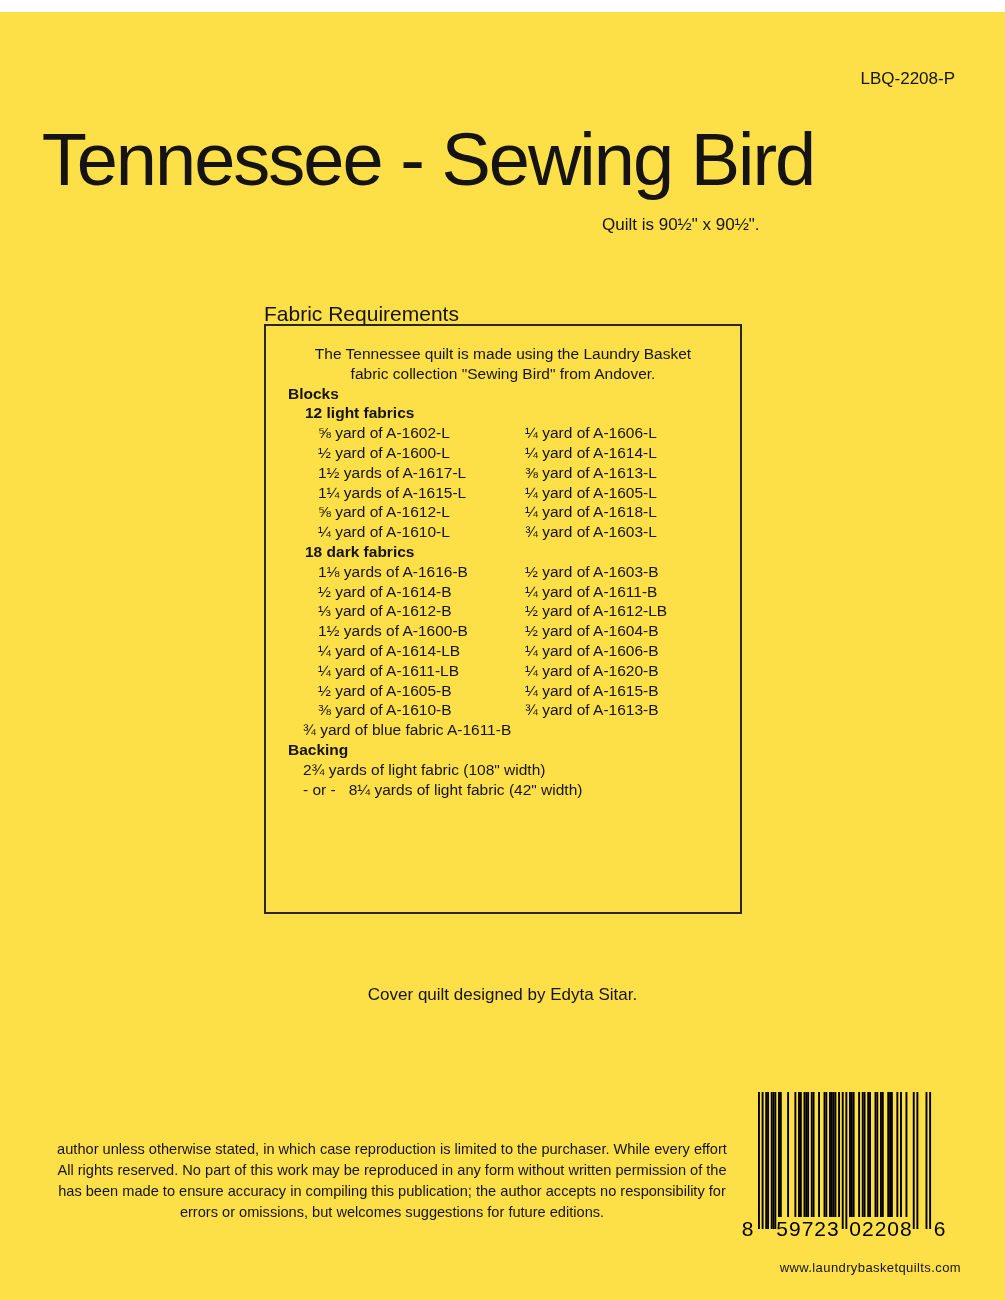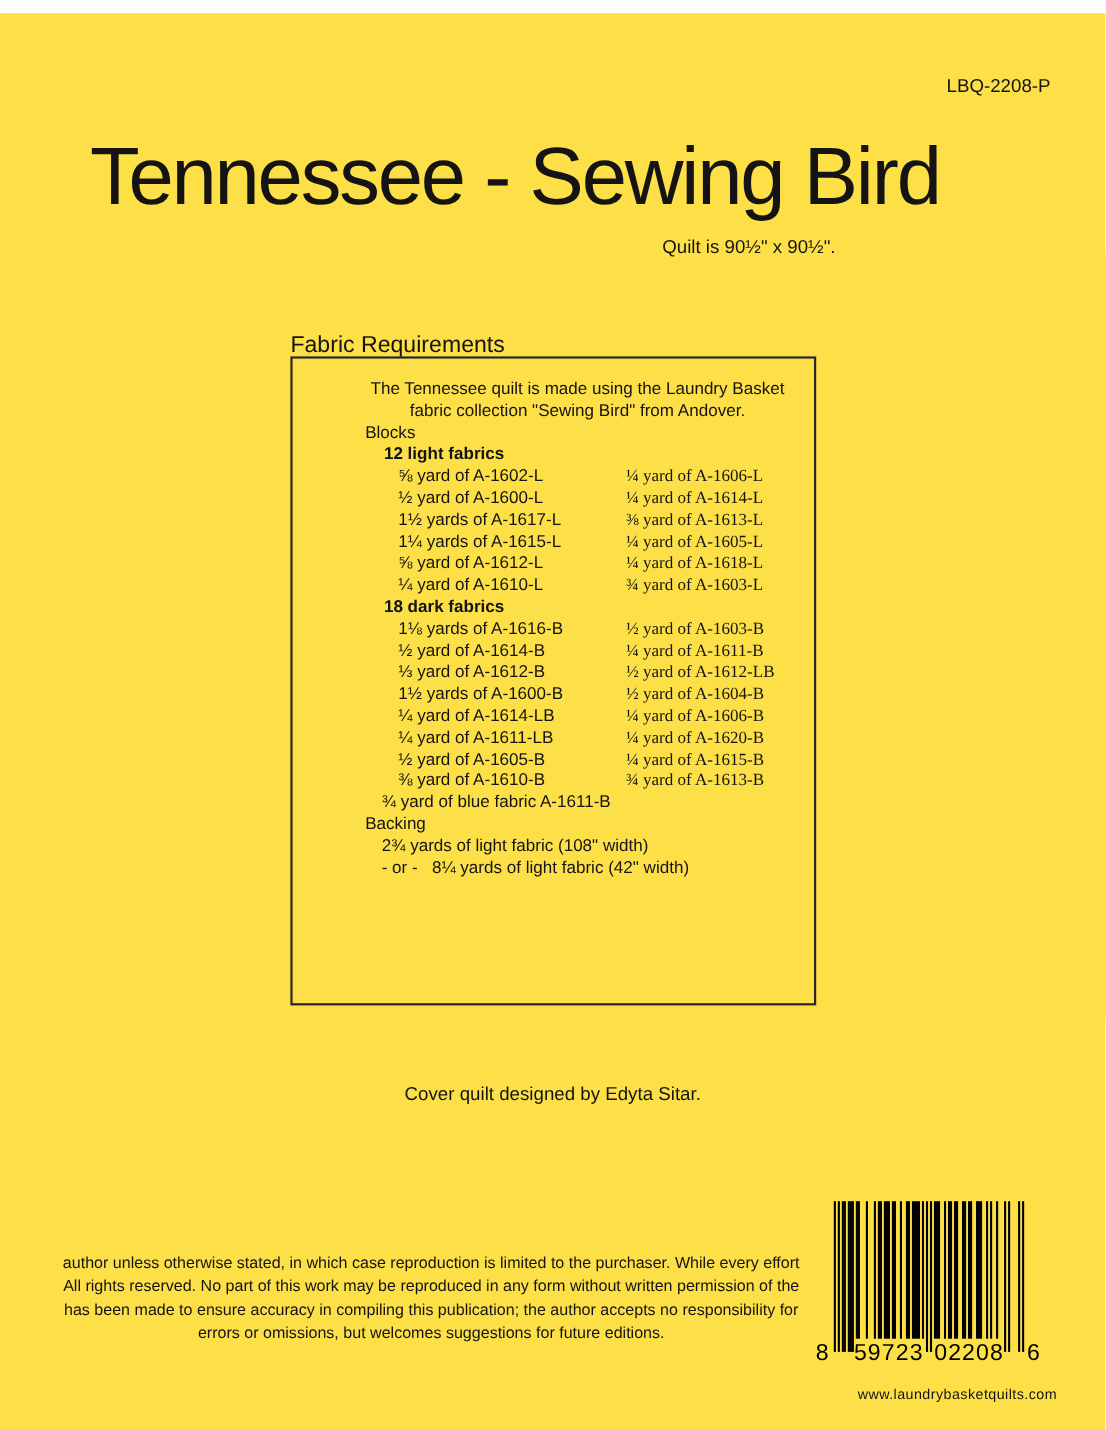--- a/index.html
+++ b/index.html
@@ -10,50 +10,49 @@
     font-family:"Liberation Sans","DejaVu Sans",sans-serif;
     color:#161314;
     overflow:hidden;
     margin-top:12px;
   }
   .doc-code{
     position:absolute;top:57px;right:50px;
     font-size:17px;letter-spacing:0px;
   }
   .title{
-    position:absolute;top:111px;left:16px;width:856px;
+    position:absolute;top:111px;left:0;width:856px;
     text-align:center;
     font-size:74px;line-height:74px;letter-spacing:-2px;
     white-space:nowrap;
-    padding-left:24px;
   }
   .subtitle{
     position:absolute;top:203px;left:602px;
     font-size:17px;
     white-space:nowrap;
   }
   .section-heading{
     position:absolute;top:290px;left:264px;
     font-size:21px;
   }
   .fabric-box{
     position:absolute;top:312px;left:264px;
     width:474px;height:568px;
     border:2px solid #2a2627;
     padding-top:18px;
     box-sizing:content-box;
     font-size:15.5px;line-height:19.8px;
   }
-  .fline{white-space:pre;padding-left:44px;}
+  .fline{white-space:pre;}
   .center-line{text-align:center;}
-  .lbl0{margin-left:22px;font-weight:normal;}
+  .lbl0{margin-left:22px;font-weight:bold;}
   .lbl1{margin-left:39px;font-weight:bold;}
   .frow{display:flex;margin-left:52px;}
   .frow .c1{width:207px;flex:0 0 207px;white-space:pre;}
-  .frow .c2{white-space:pre;font-family:Liberation Serif, serif;}
+  .frow .c2{white-space:pre;}
   .ind2{margin-left:37px;}
   .cover-credit{
     position:absolute;top:973px;left:0;width:1005px;
     text-align:center;font-size:17px;
   }
   .legal{
     position:absolute;top:1127px;left:52px;width:680px;
     font-size:14.6px;line-height:21px;text-align:center;
   }
   .barcode-wrap{position:absolute;top:1078px;left:740px;width:210px;height:150px;}

